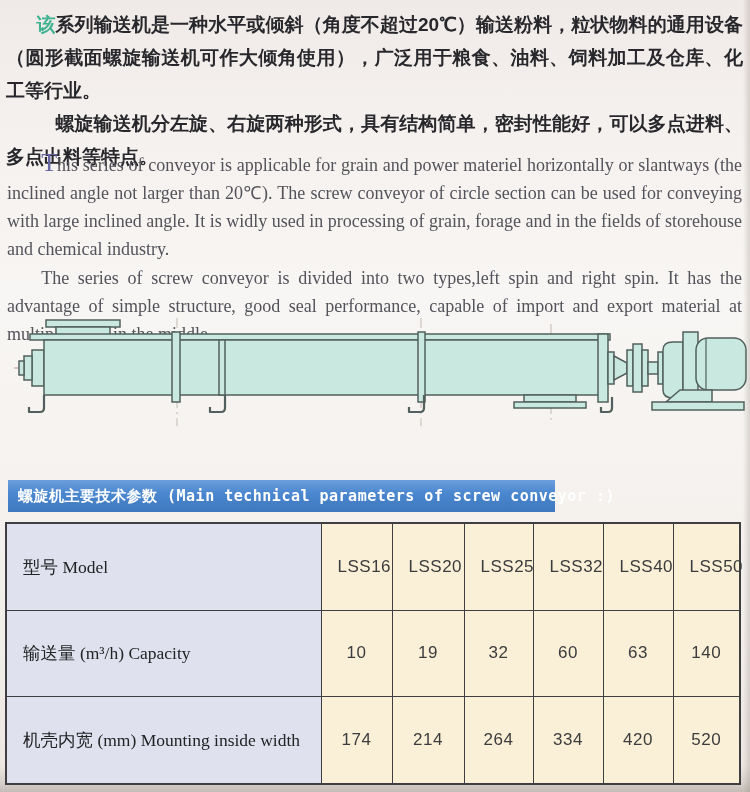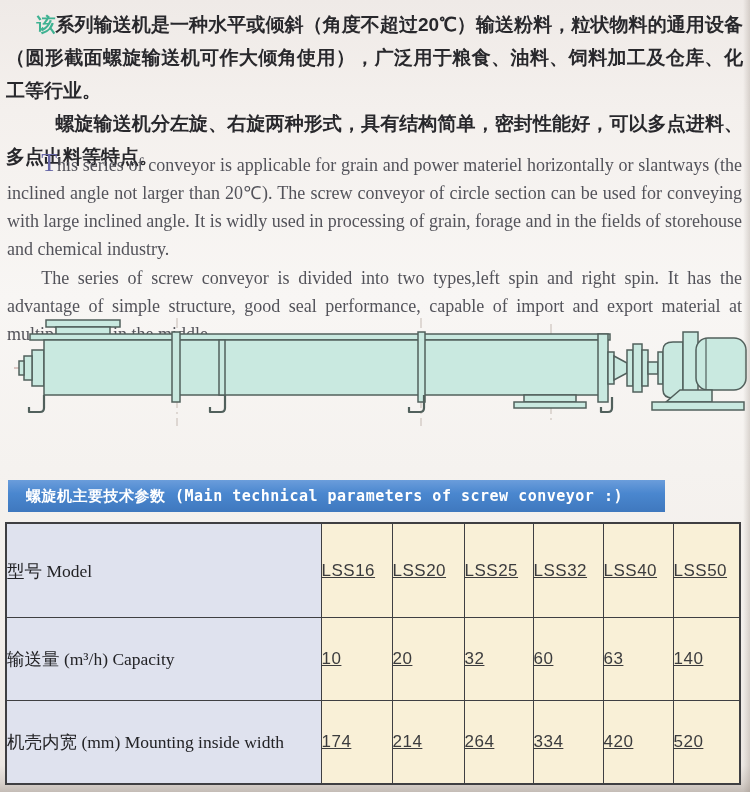--- a/index.html
+++ b/index.html
@@ -24,40 +24,40 @@
   .en p{margin:1px;}
   .en .p1{text-indent:1.9em;}
   .en .p2{text-indent:1.9em;}
   .lead-en{font-size:26px;color:var(--accent-blue);}
   .drawing{position:absolute;top:296px;left:0;width:750px;height:155px;}
   .df{fill:var(--drawing-fill);stroke:var(--drawing-stroke);stroke-width:1.5;}
   .ln{fill:none;stroke:var(--drawing-stroke);stroke-width:1.2;}
   .ft{fill:none;stroke:var(--drawing-stroke);stroke-width:2.2;stroke-linejoin:round;}
   .cl-main{stroke:var(--centerline);stroke-width:1.2;stroke-dasharray:18 5 3 5;}
   .cl{stroke:#c5bab3;stroke-width:1;stroke-dasharray:10 4 2 4;}
-  .banner{position:absolute;top:480px;left:8px;width:657px;height:32px;
-      box-sizing:border-box;padding-left:18px;white-space:nowrap;
+  .banner{position:absolute;top:480px;left:8px;width:547px;height:32px;
+      box-sizing:border-box;padding-left:10px;white-space:nowrap;
       background:linear-gradient(180deg,#6b9ddb,var(--banner-blue) 42%,#3f78be);
       color:#fff;font:700 15px/32px "DejaVu Sans Mono",monospace;letter-spacing:.5px;}
   table.params{position:absolute;top:522px;left:5px;width:734px;height:263px;
       border-collapse:collapse;table-layout:fixed;border:2px solid var(--table-border);}
   table.params col:nth-child(1){width:315px;}
   table.params col:nth-child(2){width:71px;}
   table.params col:nth-child(3){width:72px;}
   table.params col:nth-child(4){width:69px;}
   table.params col:nth-child(5){width:70px;}
   table.params col:nth-child(6){width:70px;}
   table.params col:nth-child(7){width:67px;}
   table.params tr{height:43px;}
   table.params tr:first-child{height:49px;}
-  table.params td{border:1.6px solid var(--table-border);padding:0;margin-left:24px;}
+  table.params td{border:1.6px solid var(--table-border);padding:16px;margin-left:24px;}
   td.lbl{background:var(--label-bg);font:400 17.5px "Liberation Serif",serif;
       color:#232326;padding-left:22px;}
-  td.val{background:var(--data-bg);
-      font:400 17px "Liberation Sans",sans-serif;color:#3c3c3e;letter-spacing:.5px;text-decoration:underline;}
+  td.val{background:var(--data-bg);text-align:center;
+      font:400 17px "Liberation Sans",sans-serif;color:#3c3c3e;letter-spacing:.5px;}
 </style>
 </head>
 <body>
 
 <div class="page">
 
   <div class="cn">
     <p class="p1"><span class="lead-cn">该</span><span>系列输送机是一种水平或倾斜（角度不超过20℃）输送粉料，粒状物料的通用设备（圆形截面螺旋输送机可作大倾角使用），广泛用于粮食、油料、饲料加工及仓库、化工等行业。</span></p>
     <p class="p2"><span>螺旋输送机分左旋、右旋两种形式，具有结构简单，密封性能好，可以多点进料、多点出料等特点。</span></p>
   </div>
@@ -135,21 +135,21 @@
         <td class="val">LSS16</td>
         <td class="val">LSS20</td>
         <td class="val">LSS25</td>
         <td class="val">LSS32</td>
         <td class="val">LSS40</td>
         <td class="val">LSS50</td>
       </tr>
       <tr>
         <td class="lbl">输送量 (m³/h) Capacity</td>
         <td class="val">10</td>
-        <td class="val">20</td>
+        <td class="val">19</td>
         <td class="val">32</td>
         <td class="val">60</td>
         <td class="val">63</td>
         <td class="val">140</td>
       </tr>
       <tr>
         <td class="lbl">机壳内宽 (mm) Mounting inside width</td>
         <td class="val">174</td>
         <td class="val">214</td>
         <td class="val">264</td>

